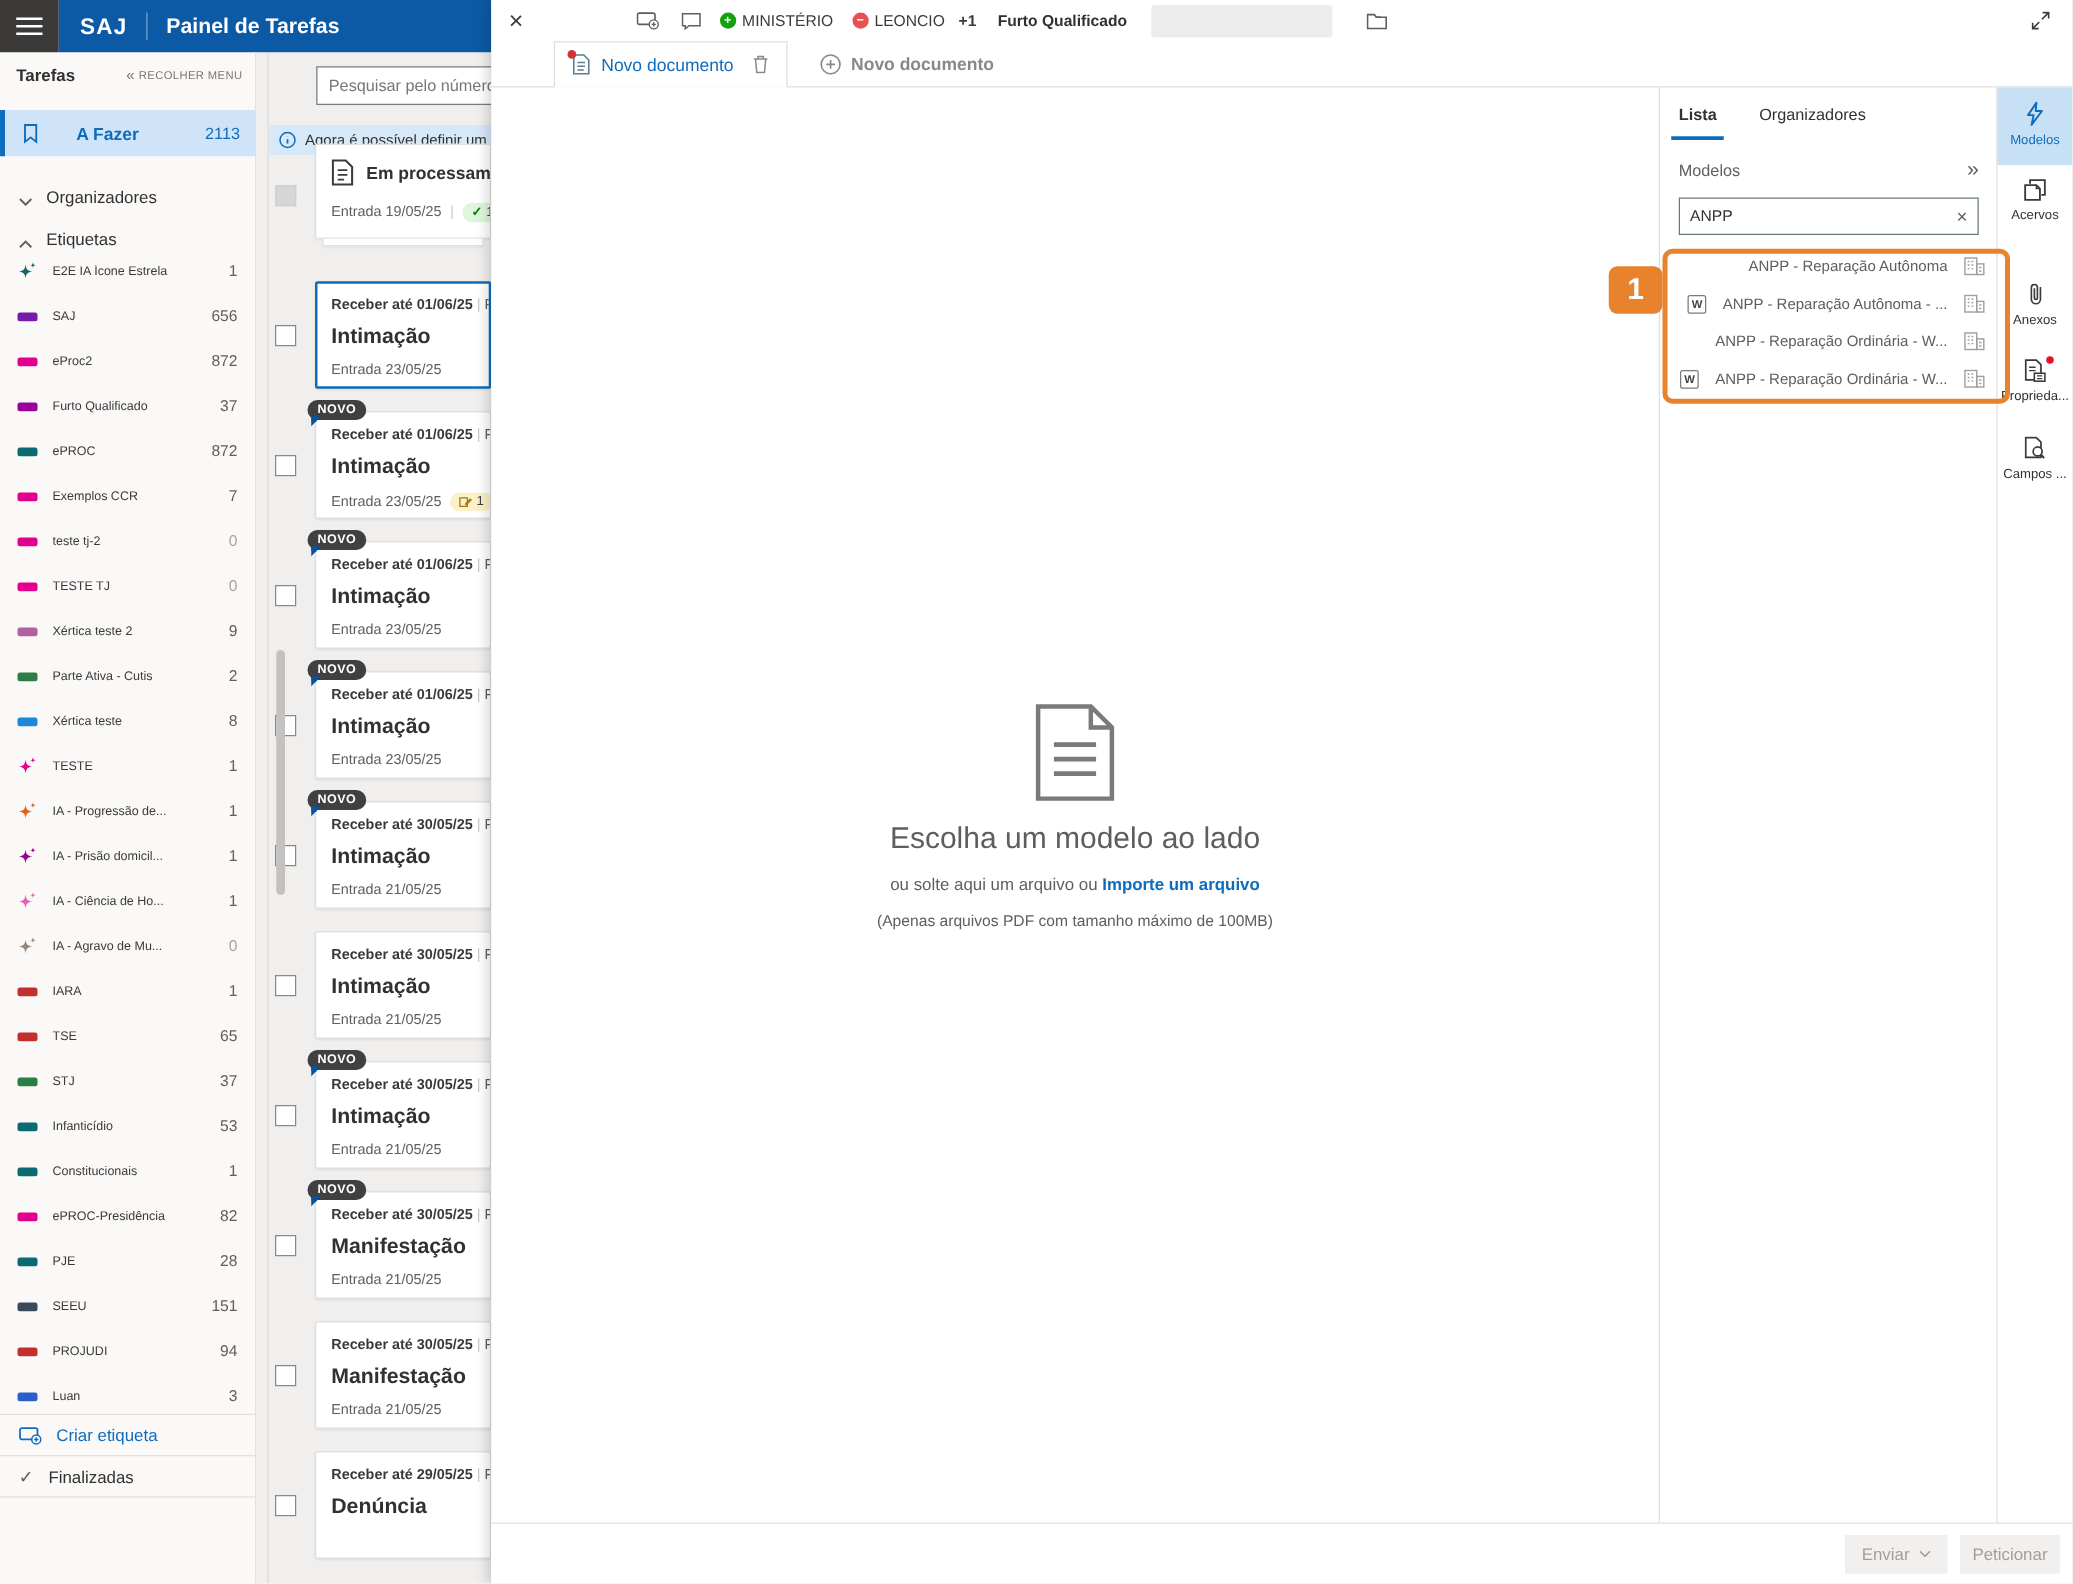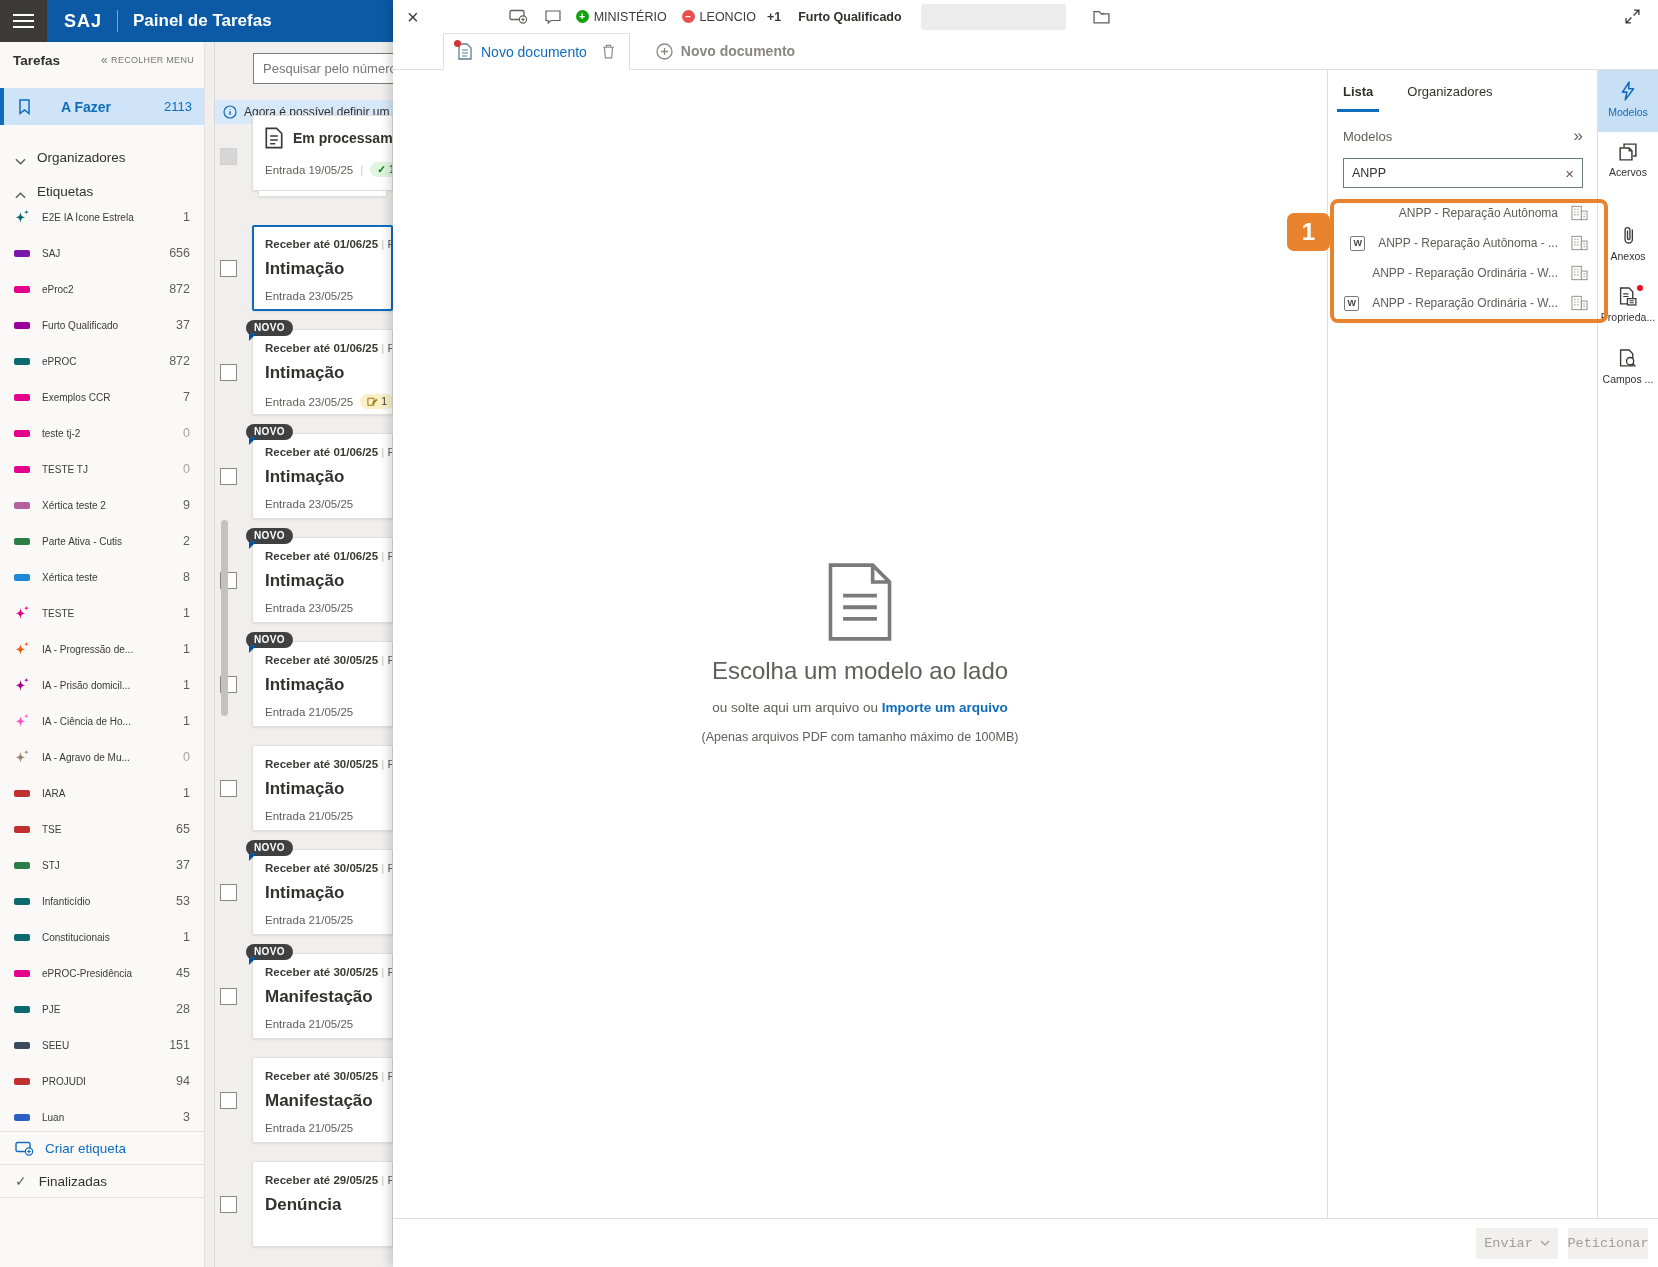--- a/index.html
+++ b/index.html
@@ -132,21 +132,21 @@
   .rail-item { text-align:center; padding-top:11px; height:62px; color:#3b3a39; cursor:pointer; }
   .rail-item.gap { margin-top:20px; }
   .rail-item .ricon { display:flex; justify-content:center; position:relative; width:26px; margin:0 auto; }
   .rail-item .rlabel { margin-top:5px; font-size:10.5px; color:#323130; white-space:nowrap; overflow:hidden; text-overflow:ellipsis; width:57px; margin-left:auto; margin-right:auto; }
   .rail-item.active { background:#c7e0f6; color:#0f6cbd; }
   .rail-item.active .rlabel { color:#0f6cbd; }
   .rail-reddot { position:absolute; right:-4px; top:-4px; width:10px; height:10px; border-radius:50%; background:#e81123; border:2px solid #fff; }
 
   
   .dfooter { position:absolute; left:0; right:0; bottom:0; height:49px; background:#fff; border-top:1px solid #e1dfdd; display:flex; align-items:center; justify-content:flex-end; gap:10px; padding-right:10px; }
-  .fbtn { height:31px; background:#f1f0ef; border:none; color:#a19f9d; font-size:13.5px; font-family:Liberation Mono, monospace; display:flex; align-items:center; justify-content:center; gap:7px; cursor:default; }
+  .fbtn { height:31px; background:#f1f0ef; border:none; color:#a19f9d; font-size:13.5px; font-family:Liberation Sans, sans-serif; display:flex; align-items:center; justify-content:center; gap:7px; cursor:default; }
   .fbtn.env { width:82px; } .fbtn.pet { width:80px; }
 
   
   .anno-box { position:absolute; left:1330px; top:199px; width:278px; height:124px; border:4px solid #e8822d; border-radius:8px; z-index:50; pointer-events:none; }
   .anno-badge { position:absolute; left:1287px; top:213px; width:43px; height:38px; background:#e8822d; border-radius:7px; color:#fff; font-size:24px; font-weight:bold; display:flex; align-items:center; justify-content:center; z-index:51; }
 </style>
 </head>
 <body>
 
 <div class="app">
@@ -331,21 +331,21 @@
         <div class="etq">
           <span class="tag-bar" style="background: rgb(11, 106, 111);"></span>
 
           <span class="etq-label">Constitucionais</span>
           <span class="etq-count">1</span>
         </div>
         <div class="etq">
           <span class="tag-bar" style="background: rgb(227, 0, 140);"></span>
 
           <span class="etq-label">ePROC-Presidência</span>
-          <span class="etq-count">45</span>
+          <span class="etq-count">82</span>
         </div>
         <div class="etq">
           <span class="tag-bar" style="background: rgb(11, 106, 111);"></span>
 
           <span class="etq-label">PJE</span>
           <span class="etq-count">28</span>
         </div>
         <div class="etq">
           <span class="tag-bar" style="background: rgb(59, 74, 90);"></span>
 

